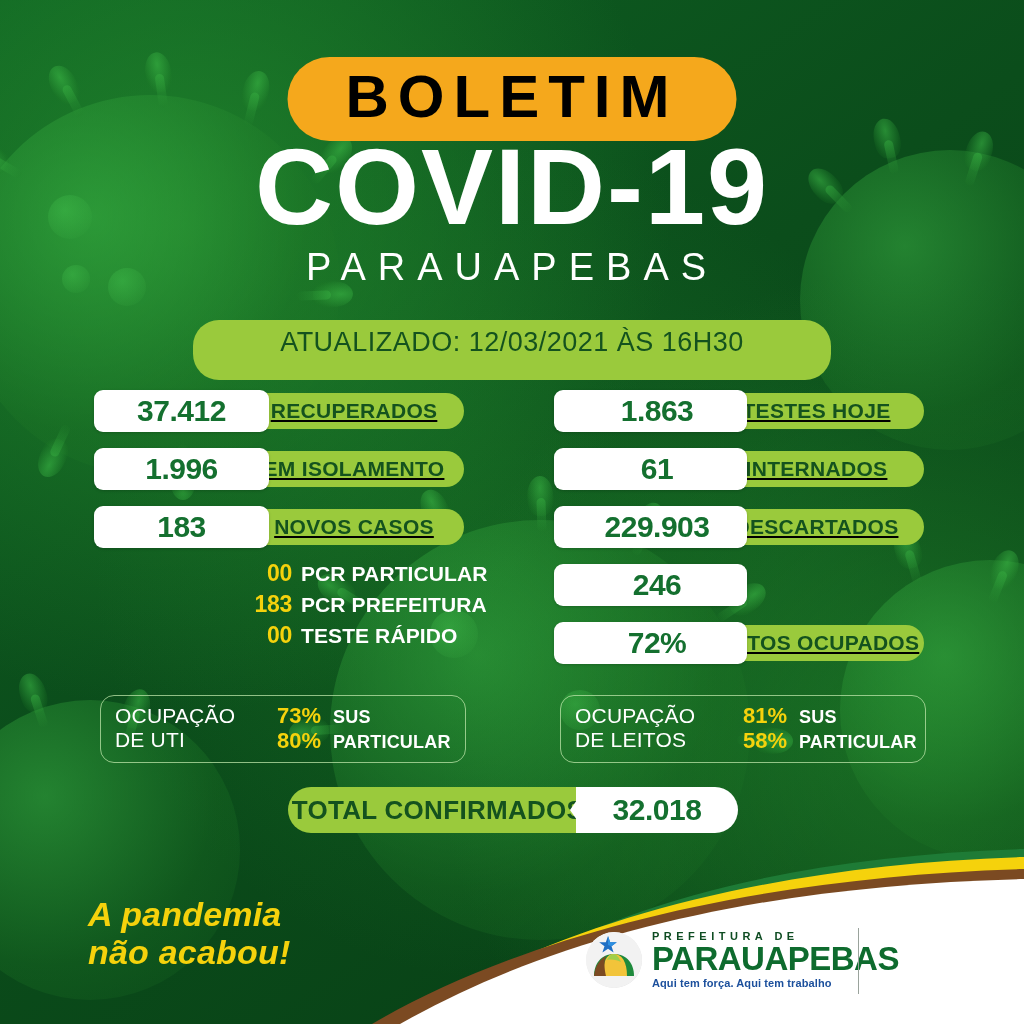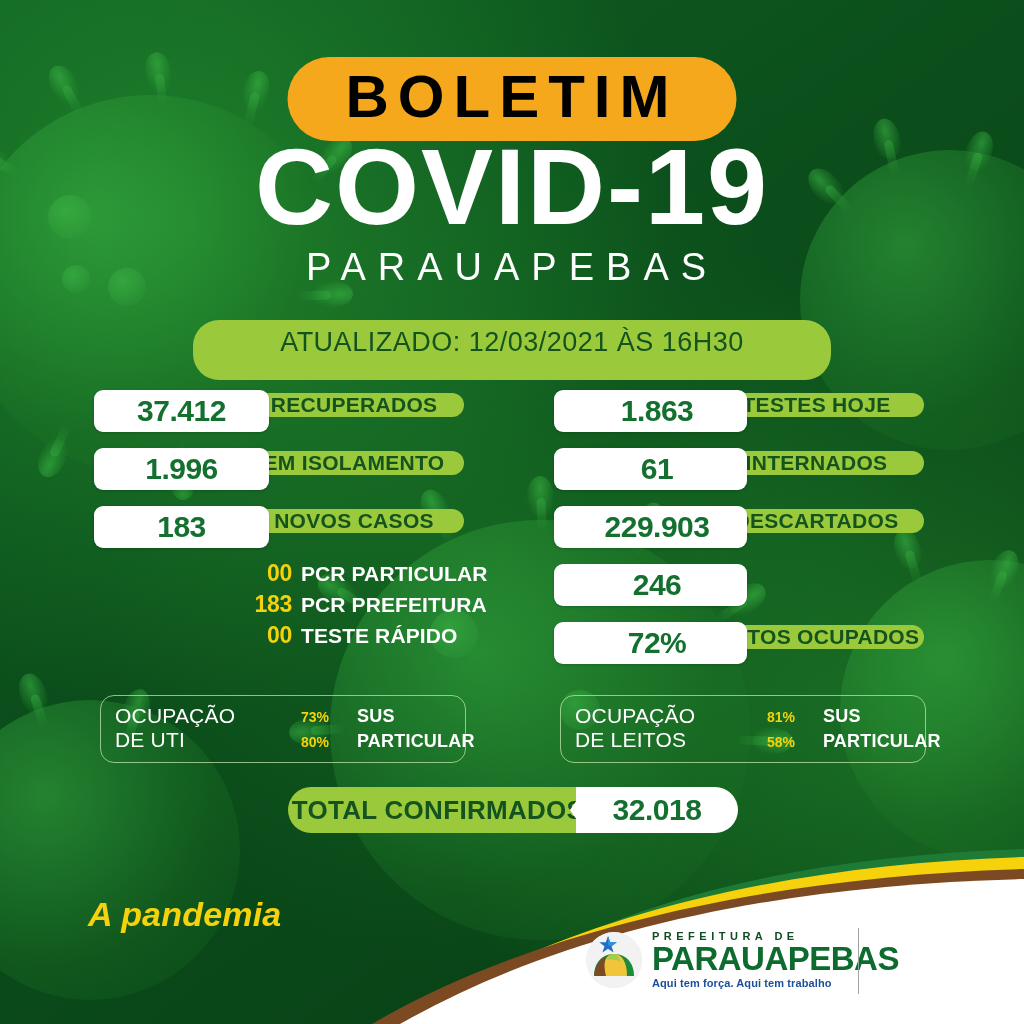--- a/index.html
+++ b/index.html
@@ -60,23 +60,23 @@
   .updated-pill span{
     color:#14521e;font-size:27px;letter-spacing:.5px;font-weight:normal;
   }
 
   
   .col{position:absolute;}
   .col.left{left:94px;top:390px;width:370px;}
   .col.right{left:554px;top:390px;width:370px;}
   .statrow{position:relative;height:40px;margin-bottom:18px;}
   .statrow .label{
-    position:absolute;left:150px;top:3px;right:0;height:24px;
+    position:absolute;left:150px;top:3px;right:0;height:36px;
     background:#9ACA3C;border-radius:19px;
-    display:flex;justify-content:center;
+    display:flex;align-items:center;justify-content:center;text-decoration:underline;
   }
   .statrow .label span{
     color:#14521e;font-size:21px;font-weight:bold;letter-spacing:.3px;
   }
   .statrow .value{
     position:absolute;left:0;top:0;width:175px;height:42px;
     background:#ffffff;border-radius:9px;
     display:flex;align-items:center;justify-content:center;
     box-shadow:0 1px 3px rgba(0,0,0,.18);
   }
@@ -103,21 +103,21 @@
   .occ.left{left:100px;top:695px;width:364px;}
   .occ.right{left:560px;top:695px;width:364px;}
   .occ .title{
     position:absolute;left:14px;top:8px;width:150px;text-align:left;
     color:#ffffff;font-size:21px;font-weight:normal;line-height:24px;letter-spacing:.2px;
   }
   .occ.right .title{width:155px;}
   .occ .rows{position:absolute;left:176px;top:8px;}
   .occ.right .rows{left:182px;}
   .occrow{display:flex;align-items:baseline;line-height:24px;}
-  .occrow .pct{color:#F5D20C;font-size:14px;font-weight:bold;width:56px;margin-left:24px;}
+  .occrow .pct{color:#F5D20C;font-size:22px;font-weight:bold;width:56px;}
   .occrow .who{color:#ffffff;font-size:18px;font-weight:bold;letter-spacing:.2px;}
 
   
   .totalbar{
     position:absolute;left:288px;top:787px;width:450px;height:46px;
   }
   .totalbar .lbl{
     position:absolute;left:0;top:0;width:300px;height:46px;
     background:#9ACA3C;border-radius:23px 0 0 23px;
     display:flex;align-items:center;justify-content:center;
@@ -361,20 +361,21 @@
       <span>TOTAL CONFIRMADOS</span>
     </div>
     <div class="notch"></div>
     <div class="val">
       <span>32.018</span>
     </div>
   </div>
 
   <div class="slogan">
     <div>A pandemia</div>
+    <div>não acabou!</div>
   </div>
 
   <div class="footer-wrap">
     <svg class="curve" viewBox="0 0 1024 175" preserveAspectRatio="none">
 
       <path d="M1024,0 L1024,22 C880,24 700,60 560,120 L500,175 L430,175 C560,70 760,8 1024,0 Z" fill="#1E7B36"></path>
 
       <path d="M1024,8 L1024,30 C860,36 660,78 520,140 L470,175 L400,175 C540,78 760,16 1024,8 Z" fill="#F5D20C"></path>
 
       <path d="M1024,20 L1024,42 C840,50 640,94 500,158 L480,175 L372,175 C520,88 750,28 1024,20 Z" fill="#7B4A22"></path>

